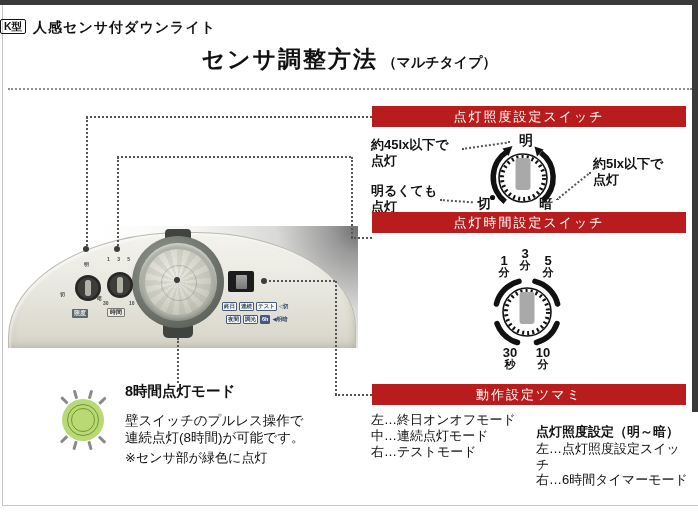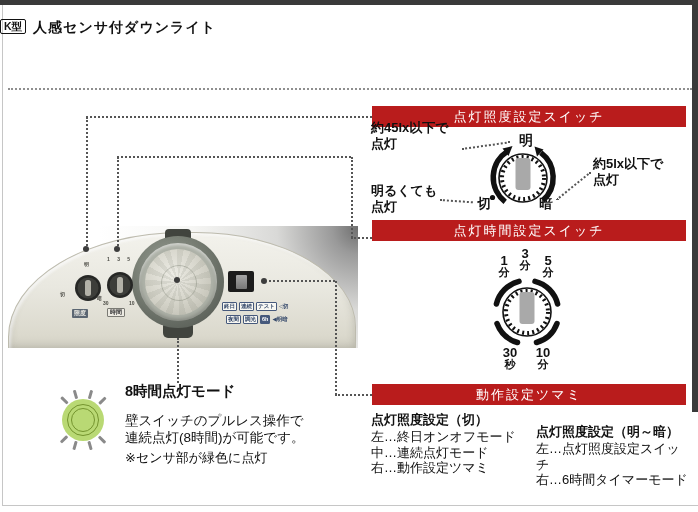--- a/index.html
+++ b/index.html
@@ -64,20 +64,24 @@
 <div id="page">
 
   <div class="abs edge" style="left:0;top:0;width:698px;height:5px;"></div>
   <div class="abs edge" style="left:692px;top:0;width:6px;height:412px;"></div>
   <div class="abs rule" style="left:2px;top:5px;width:1px;height:501px;"></div>
   <div class="abs rule" style="left:2px;top:505px;width:696px;height:1px;"></div>
 
   <div class="abs hdr-row">
     <span class="kbadge">K型</span><span class="prod">人感センサ付ダウンライト</span>
   </div>
+  <div class="abs title-row">
+    <span class="big-title">センサ調整方法</span>
+    <span class="sub-title">（マルチタイプ）</span>
+  </div>
   <div class="abs sep" style="left:8px;top:88px;width:684px;"></div>
 
   <div class="abs" id="photo">
     <div class="abs" id="arch"></div>
 
     <div class="abs tab" style="left:157px;top:3px;width:26px;height:13px;border-radius:4px 4px 2px 2px;"></div>
     <div class="abs tab" style="left:155px;top:98px;width:30px;height:14px;border-radius:2px 2px 5px 5px;"></div>
     <div class="abs" style="left:124px;top:10px;width:92px;height:92px;border-radius:50%;
          background:radial-gradient(circle at 40% 35%,#9aa096 0%,#767c72 45%,#4c514b 100%);"></div>
     <div class="abs" style="left:131px;top:17px;width:78px;height:78px;border-radius:50%;background:#adb1a7;
@@ -140,21 +144,21 @@
   <div class="abs vdot" style="left:177px;top:338px;height:45px;"></div>
 
   <div class="abs ldot" style="left:261px;top:278px;"></div>
   <div class="abs hdot" style="left:269px;top:280px;width:66px;"></div>
   <div class="abs vdot" style="left:335px;top:281px;height:114px;"></div>
   <div class="abs hdot" style="left:335px;top:394px;width:37px;"></div>
 
   <div class="abs bar" style="top:106px;">
     <span>点灯照度設定スイッチ</span>
   </div>
-  <div class="abs ann" style="left:371px;top:120px;">
+  <div class="abs ann" style="left:371px;top:137px;">
     <div>約45lx以下で</div>
     <div>点灯</div>
   </div>
   <div class="abs ann" style="left:371px;top:184px;font-family:Liberation Mono, monospace;">
     <div>明るくても</div>
     <div>点灯</div>
   </div>
   <div class="abs ann" style="left:593px;top:156px;">
     <div>約5lx以下で</div>
     <div>点灯</div>
@@ -171,21 +175,21 @@
     <path d="M 34.5 23.2 A 31 31 0 0 0 32.2 73.8" fill="none" stroke="#111" stroke-width="5.5"></path>
     <polygon points="39.5,18 29.5,20.5 35.5,28" fill="#111"></polygon>
     <path d="M 67.8 24.6 A 31 31 0 0 1 69.9 72.4" fill="none" stroke="#111" stroke-width="5.5"></path>
     <polygon points="61.5,18.5 70.5,21.5 64,28.5" fill="#111"></polygon>
     <circle cx="19.5" cy="69.5" r="2.6" fill="#111"></circle>
   </svg>
   <div class="abs dmark" style="left:511px;top:132px;width:30px;font-size:14px;">明</div>
   <div class="abs dmark" style="left:472px;top:195px;width:24px;">切</div>
   <div class="abs dmark" style="left:534px;top:195px;width:24px;">暗</div>
 
-  <div class="abs bar" style="top:220px;">
+  <div class="abs bar" style="top:212px;">
     <span>点灯時間設定スイッチ</span>
   </div>
   <svg class="abs" style="left:477px;top:262px;" width="100" height="100" viewBox="0 0 100 100">
     <circle cx="50" cy="50" r="24" fill="#fff" stroke="#111" stroke-width="1.6"></circle>
     <circle cx="50" cy="50" r="21" fill="none" stroke="#111" stroke-width="4" stroke-dasharray="2 3.1"></circle>
     <circle cx="50" cy="50" r="18" fill="#fff"></circle>
     <rect x="42.5" y="30" width="15" height="32" rx="3" fill="#a9a9a9"></rect>
     <path d="M 42 19.4 A 31 31 0 0 0 19.4 42" fill="none" stroke="#111" stroke-width="5.5" stroke-linecap="round"></path>
     <path d="M 58 19.4 A 31 31 0 0 1 80.6 42" fill="none" stroke="#111" stroke-width="5.5" stroke-linecap="round"></path>
     <path d="M 80 61.5 A 31 31 0 0 1 59.5 80.5" fill="none" stroke="#111" stroke-width="5.5" stroke-linecap="round"></path>
@@ -209,24 +213,23 @@
   </div>
   <div class="abs tlabel" style="left:532px;top:347px;">
     <div>10</div>
     <div class="unit">分</div>
   </div>
 
   <div class="abs bar" style="top:384px;">
     <span>動作設定ツマミ</span>
   </div>
   <div class="abs mode-col" style="left:371px;top:412px;width:162px;">
-    <div class="mhead">点灯照度設定（切）</div>
     <div>左…終日オンオフモード</div>
     <div>中…連続点灯モード</div>
-    <div>右…動作設定ツマミ</div>
+    <div>右…テストモード</div>
   </div>
   <div class="abs mode-col" style="left:536px;top:424px;width:156px;">
     <div class="mhead">点灯照度設定（明～暗）</div>
     <div>左…点灯照度設定スイッチ</div>
     <div>右…6時間タイマーモード</div>
   </div>
 
   <div class="abs lamp" style="left:62px;top:399px;width:42px;height:42px;background:#b9d974;"></div>
   <div class="abs lamp" style="left:67px;top:404px;width:32px;height:32px;border:1.5px solid #74942e;box-sizing:border-box;"></div>
   <div class="abs lamp" style="left:71px;top:408px;width:24px;height:24px;border:1.5px solid #74942e;box-sizing:border-box;"></div>

